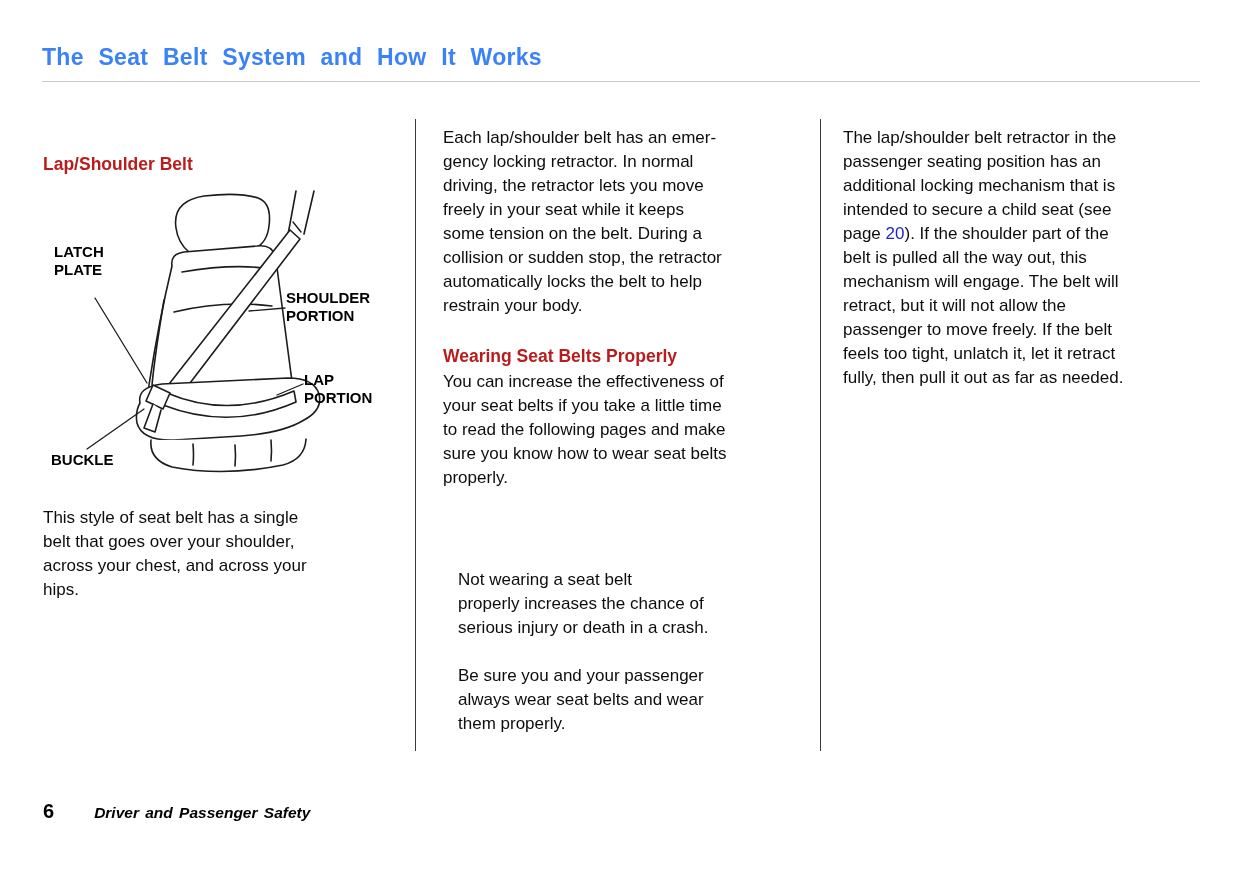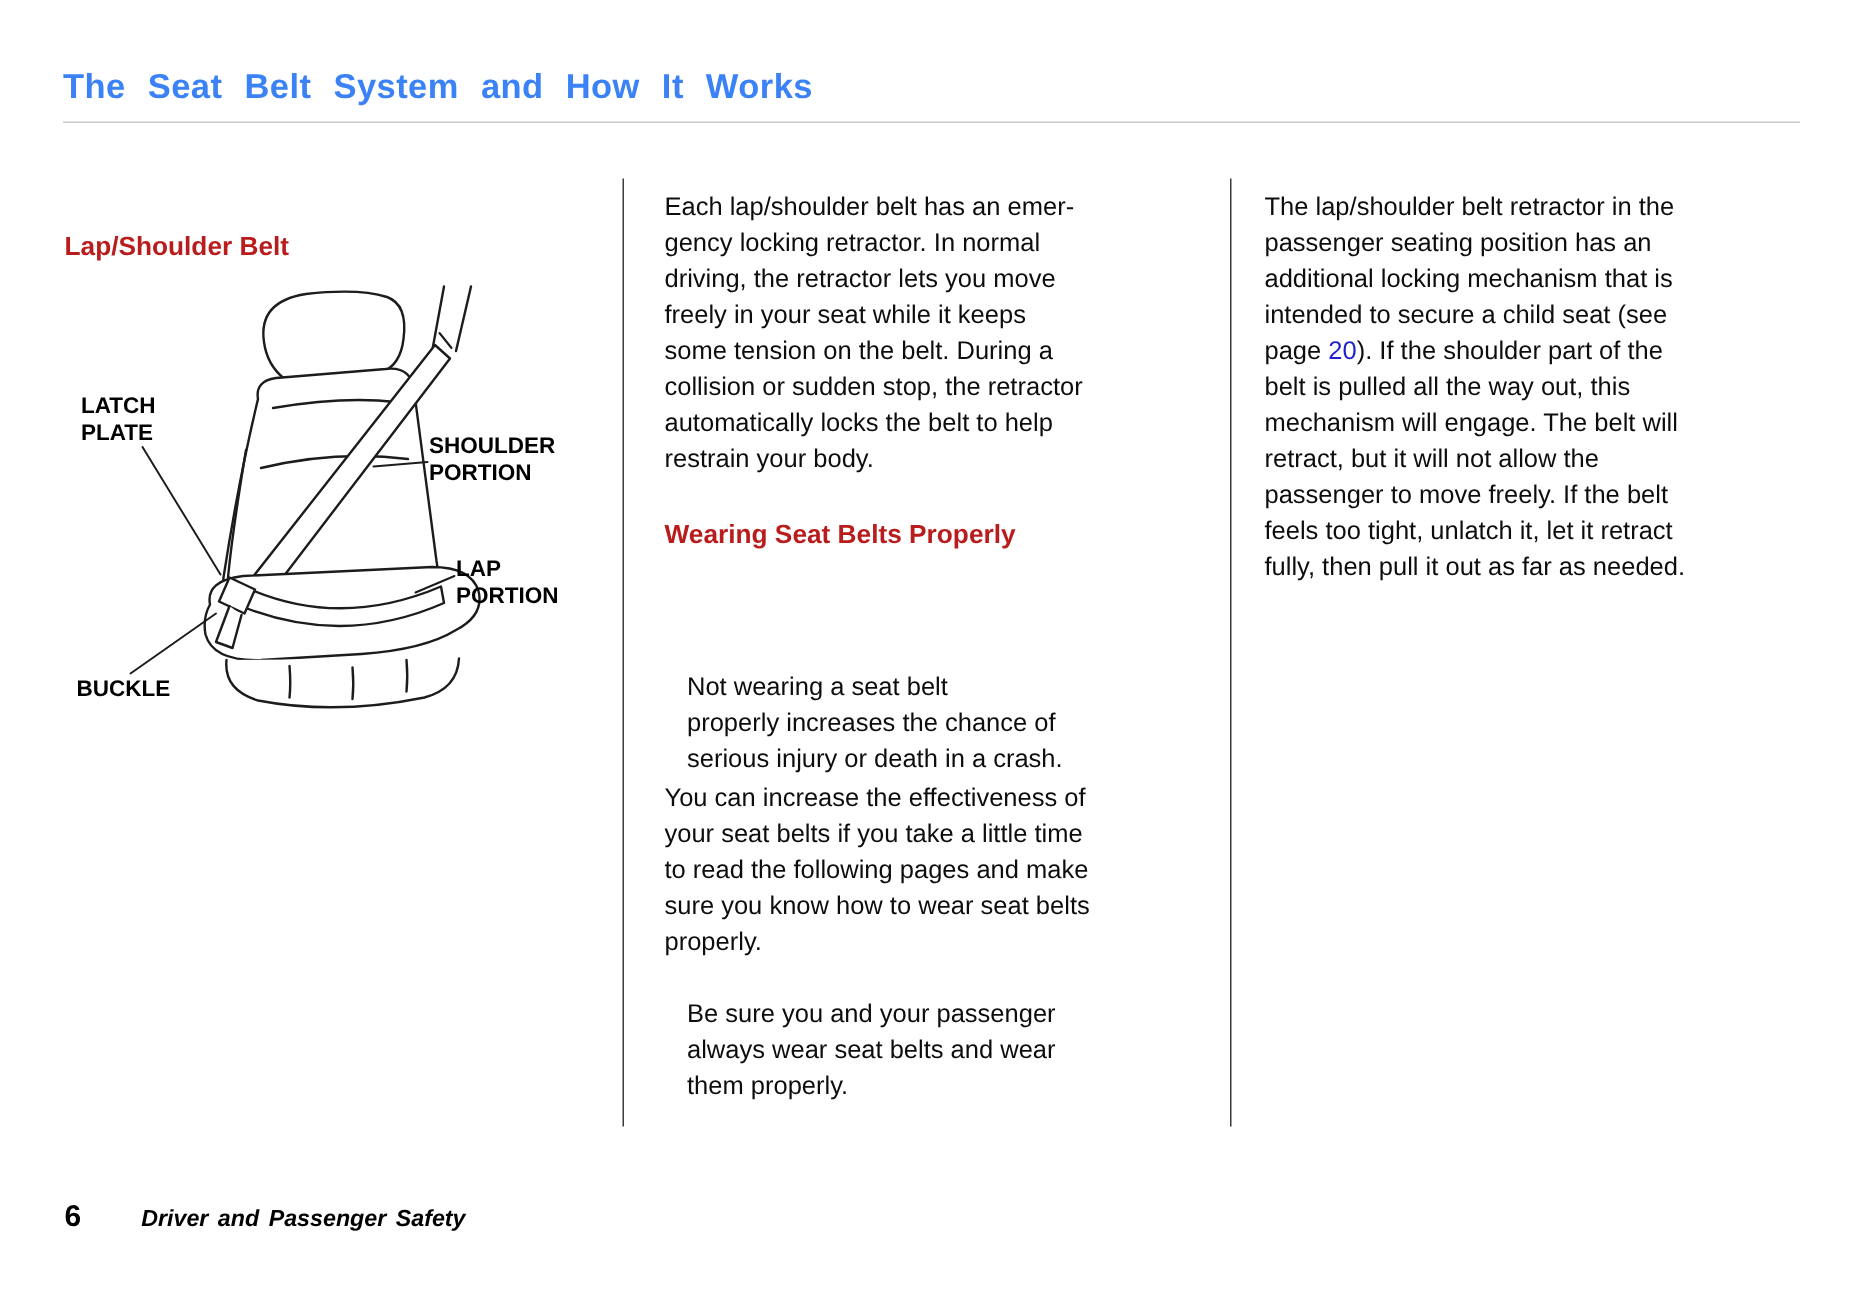--- a/index.html
+++ b/index.html
@@ -38,21 +38,21 @@
   .note2 { margin-top:24px; }
 
   .caption { margin-top:26px; }
 
   .diagram { position:relative; width:358px; height:292px; margin-top:12px; }
   .seat-svg { position:absolute; left:0; top:0; }
   .dlabel {
     position:absolute; font-size:15px; font-weight:700; line-height:17.5px;
     white-space:pre-line; color:#000;
   }
-  .lbl-latch    { left:11px;  top:74px; }
+  .lbl-latch    { left:11px;  top:55px; }
   .lbl-shoulder { left:243px; top:101px; }
   .lbl-lap      { left:261px; top:183px; }
   .lbl-buckle   { left:8px;   top:263px; }
 
   .pagelink { color:#2222cc; cursor:pointer; }
 
   .footer {
     position:absolute; left:43px; top:800px;
     display:flex; align-items:baseline; gap:40px;
   }
@@ -111,42 +111,46 @@
       </svg>
       <div class="dlabel lbl-latch">LATCH
 PLATE</div>
       <div class="dlabel lbl-shoulder">SHOULDER
 PORTION</div>
       <div class="dlabel lbl-lap">LAP
 PORTION</div>
       <div class="dlabel lbl-buckle">BUCKLE</div>
     </div>
 
+    <p class="body caption">This style of seat belt has a single
+belt that goes over your shoulder,
+across your chest, and across your
+hips.</p>
   </div>
 
   <div class="vdiv vdiv1"></div>
 
   <div class="col col2">
     <p class="body">Each lap/shoulder belt has an emer-
 gency locking retractor. In normal
 driving, the retractor lets you move
 freely in your seat while it keeps
 some tension on the belt. During a
 collision or sudden stop, the retractor
 automatically locks the belt to help
 restrain your body.</p>
     <h2 class="subhead">Wearing Seat Belts Properly</h2>
-    <p class="body note note1">Not wearing a seat belt
-properly increases the chance of
-serious injury or death in a crash.</p>
     <p class="body after-head">You can increase the effectiveness of
 your seat belts if you take a little time
 to read the following pages and make
 sure you know how to wear seat belts
 properly.</p>
+    <p class="body note note1">Not wearing a seat belt
+properly increases the chance of
+serious injury or death in a crash.</p>
     <p class="body note note2">Be sure you and your passenger
 always wear seat belts and wear
 them properly.</p>
   </div>
 
   <div class="vdiv vdiv2"></div>
 
   <div class="col col3">
     <p class="body"><span>The lap/shoulder belt retractor in the
 passenger seating position has an

